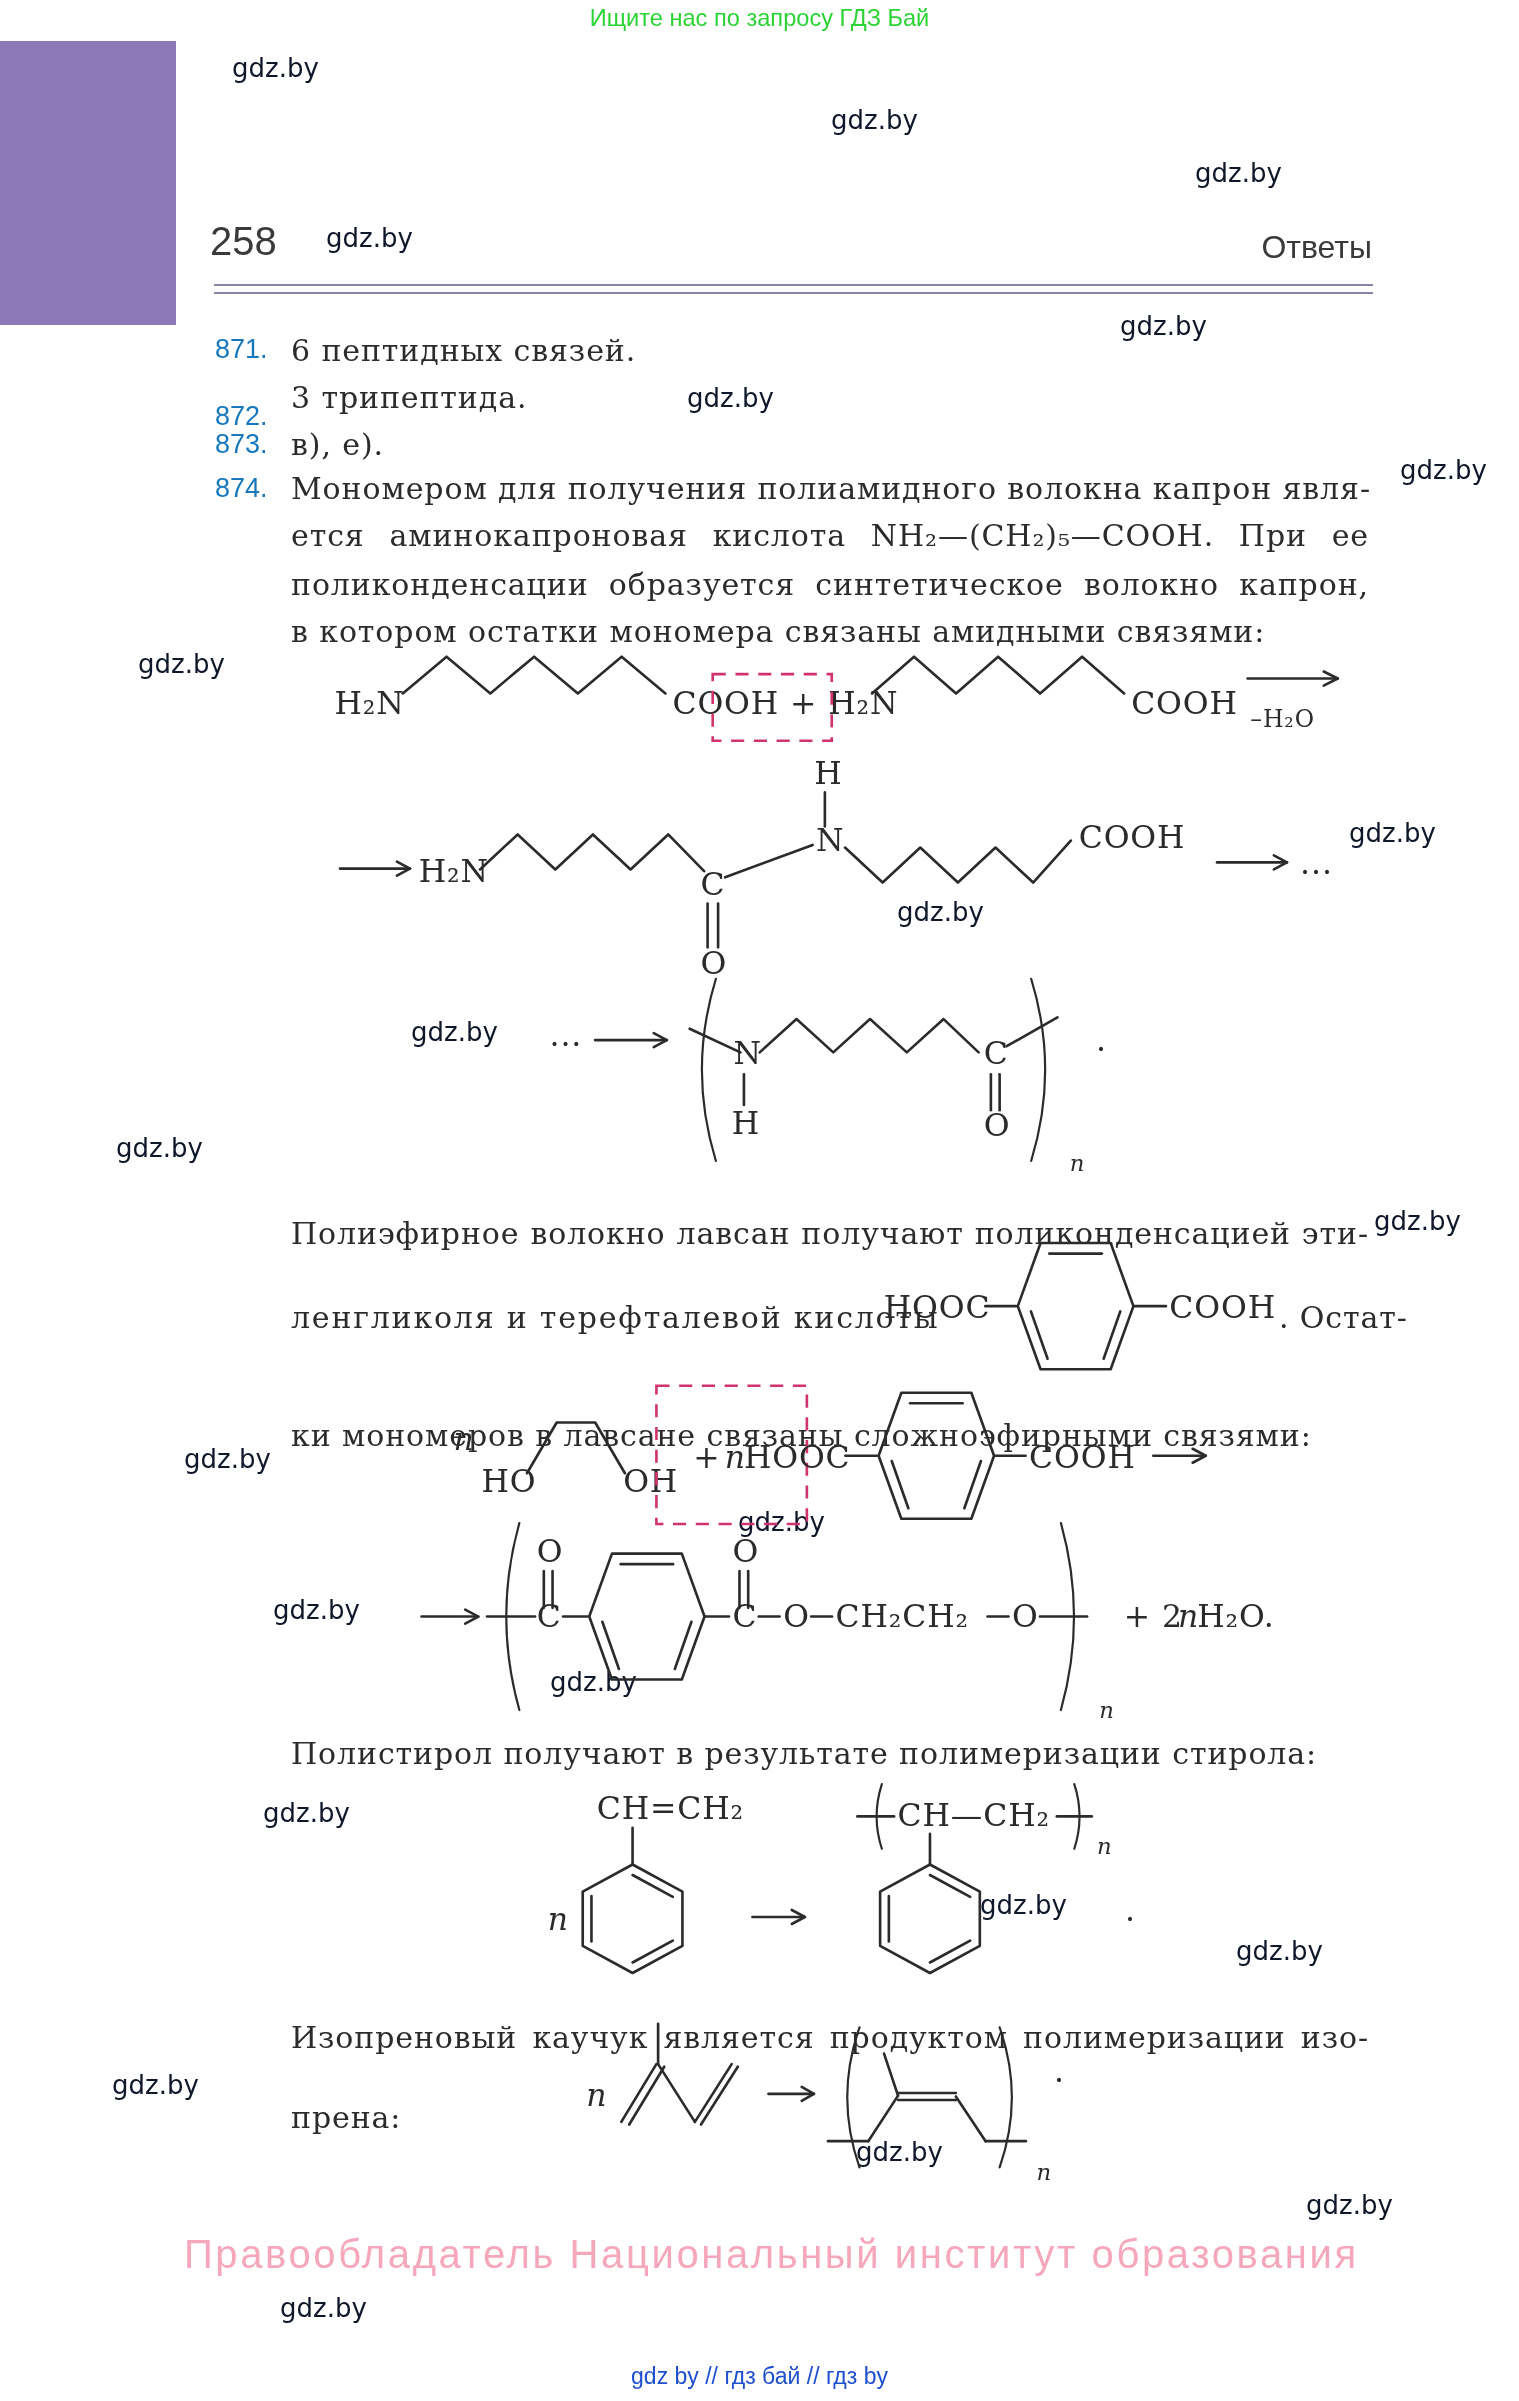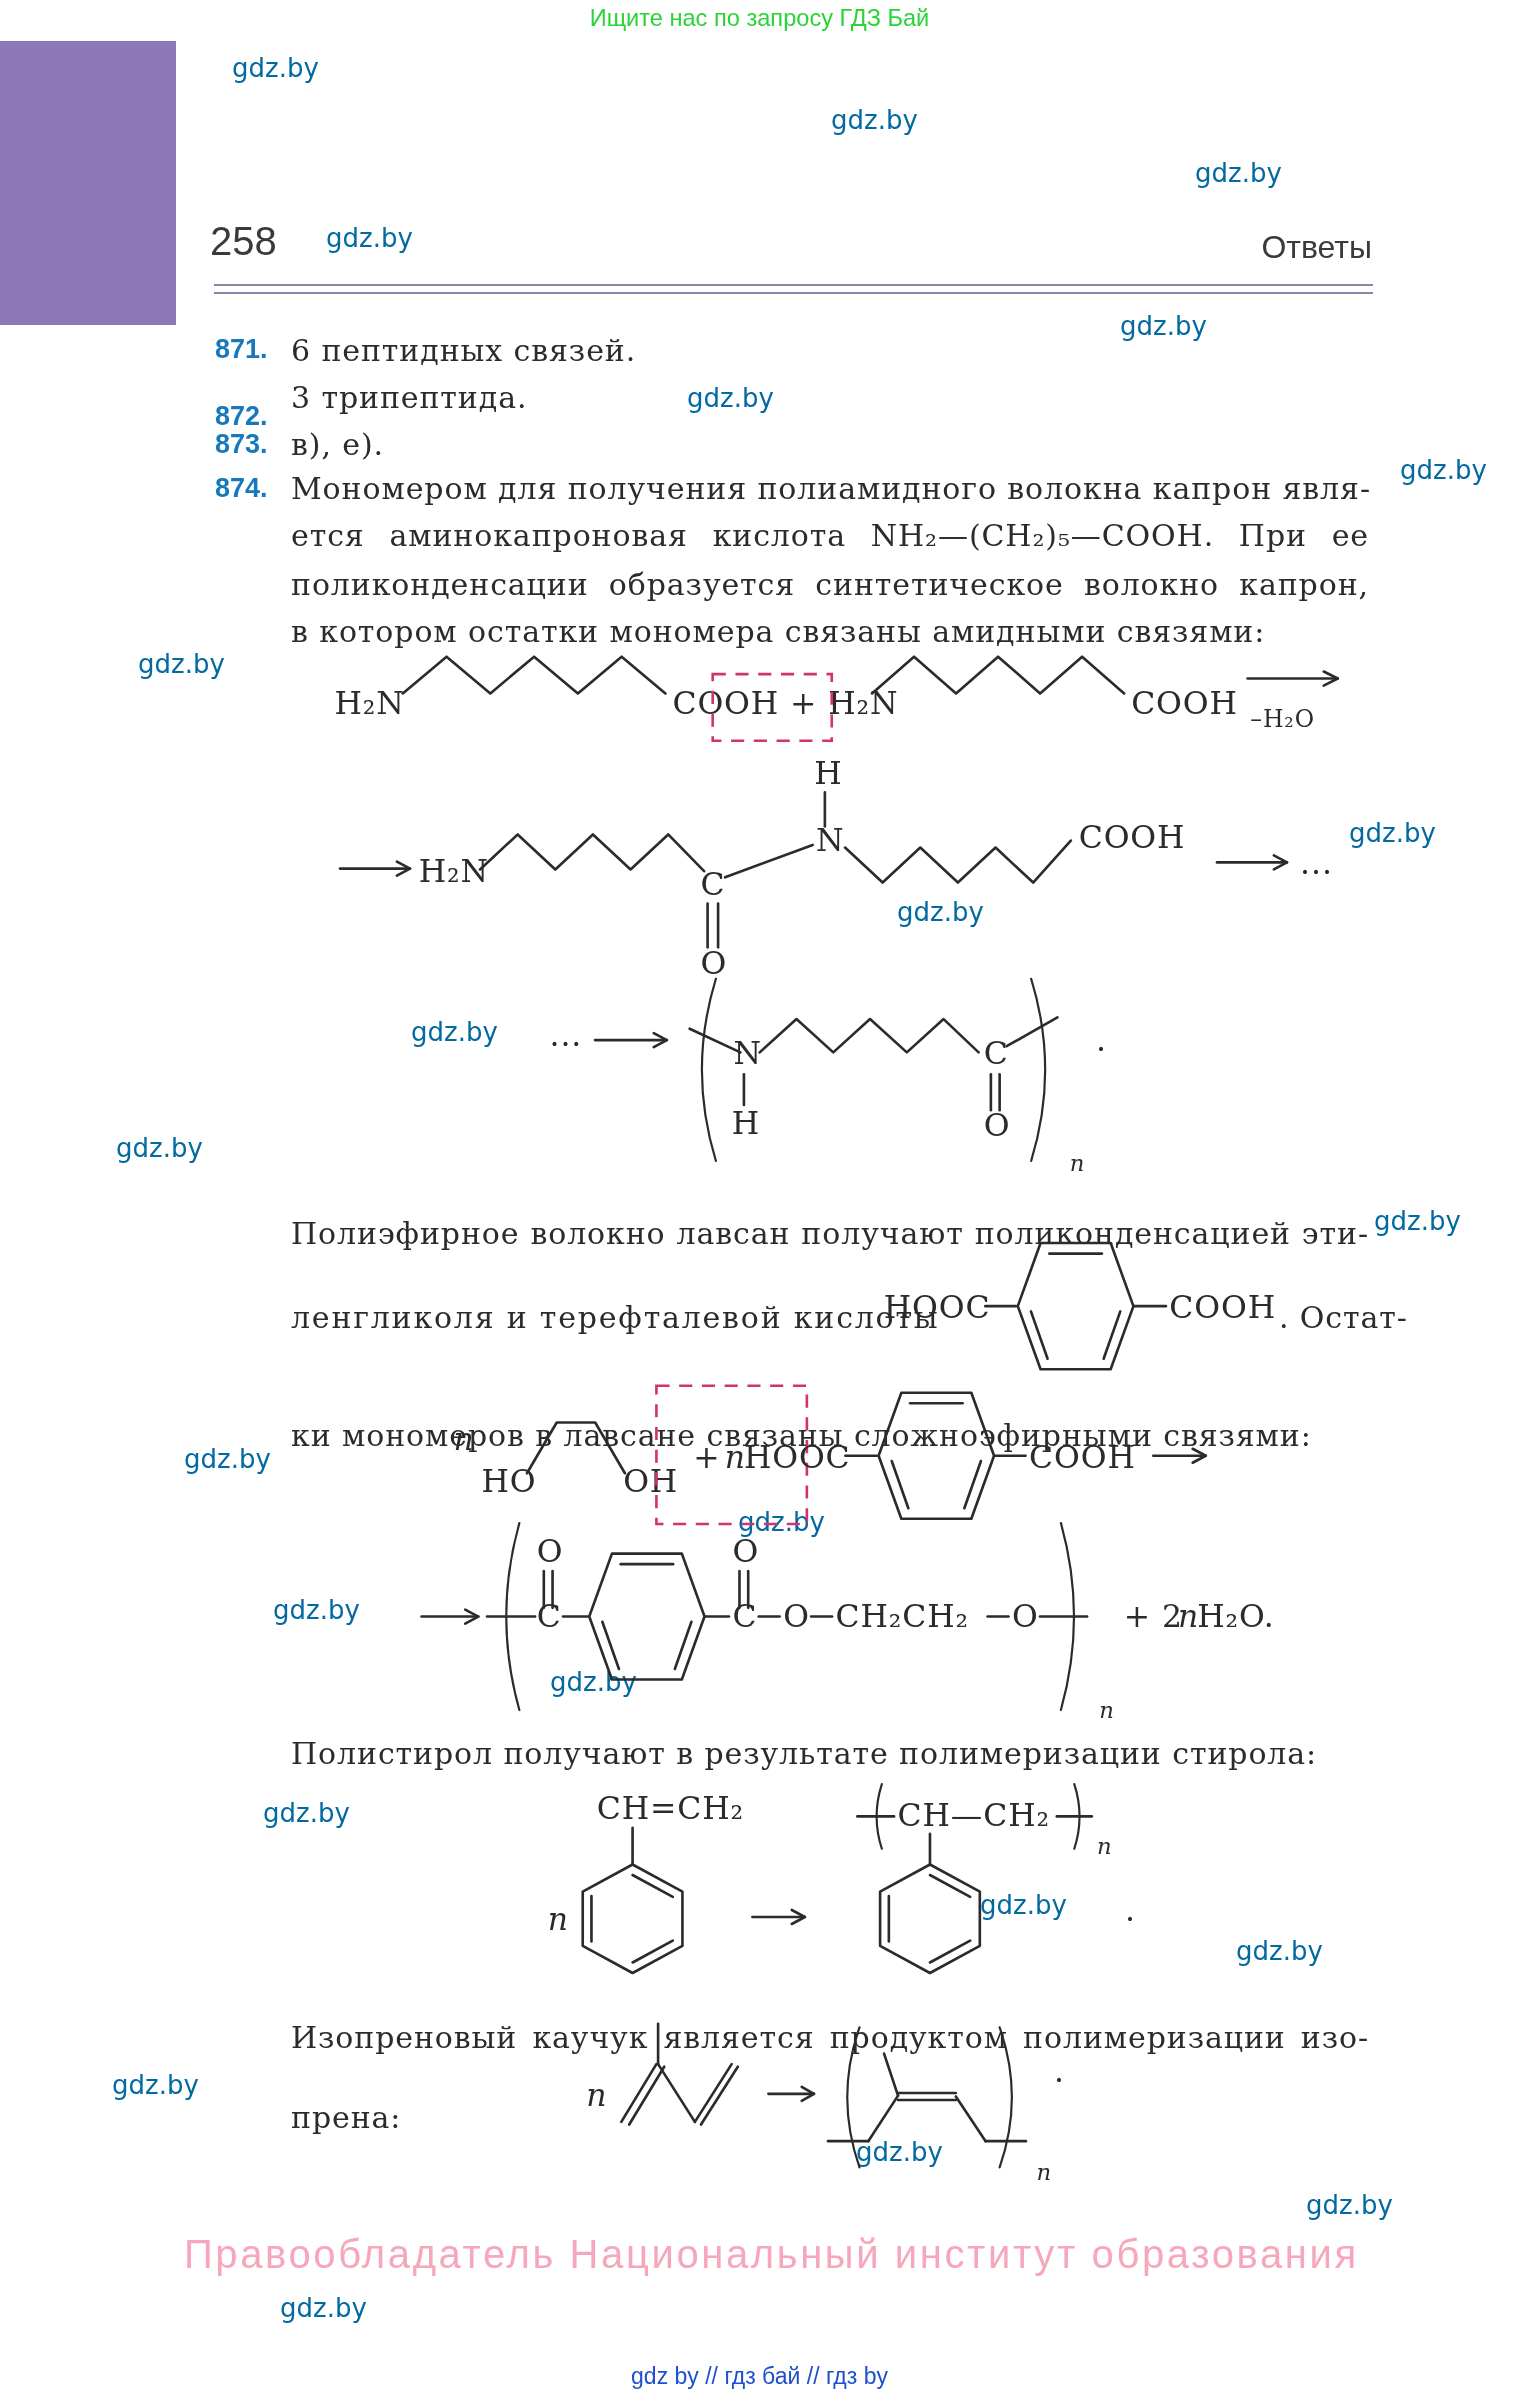--- a/index.html
+++ b/index.html
@@ -7,22 +7,22 @@
         font-family:"DejaVu Serif",serif;color:#2b2b2b;}
   .abs{position:absolute;white-space:nowrap;}
   .banner{font-family:"Liberation Sans",sans-serif;font-size:23.6px;color:#2bd335;
           left:50%;transform:translateX(-50%);top:5.3px;}
   .accent{left:0;top:41px;width:176px;height:284px;background:#8d79b7;}
   .pagenum{font-family:"Liberation Sans",sans-serif;font-size:40px;color:#3a3a3a;left:210px;top:219px;}
   .headtitle{font-family:"Liberation Sans",sans-serif;font-size:32px;color:#3a3a3a;
              left:1372px;top:229px;transform:translateX(-100%);}
   .rule{left:214px;top:284px;width:1159px;height:9.6px;box-sizing:border-box;
         border-top:2.6px solid #8a82a8;border-bottom:2.6px solid #8a82a8;}
-  .wm{position:absolute;font-family:"DejaVu Sans",sans-serif;font-size:26px;color:#0369a1;white-space:nowrap;text-align:center;}
-  .num{font-family:"Liberation Sans",sans-serif;font-weight:bold;font-size:27px;color:#1778be;left:215px;}
+  .wm{position:absolute;font-family:"DejaVu Sans",sans-serif;font-size:26px;color:#0f172a;white-space:nowrap;text-align:center;}
+  .num{font-family:"Liberation Sans",sans-serif;font-weight:normal;font-size:27px;color:#1778be;left:215px;}
   .body-line{font-size:30px;letter-spacing:0.9px;left:291px;}
   .line-w{width:1078px;}
   .just{text-align:justify;text-align-last:justify;}
   .footer{font-family:"Liberation Sans",sans-serif;font-size:40px;letter-spacing:2.6px;color:#f6a7bb;
           left:184px;top:2232px;text-align:right;}
   .bottomlink{font-family:Liberation Sans, sans-serif;font-size:23px;color:#1e4fd0;
               left:50%;transform:translateX(-50%);top:2363px;}
   svg{position:absolute;overflow:visible;}
   svg text{font-family:"DejaVu Serif",serif;font-size:36px;fill:#2b2b2b;letter-spacing:1px;}
   svg text.small{font-size:27px;}

